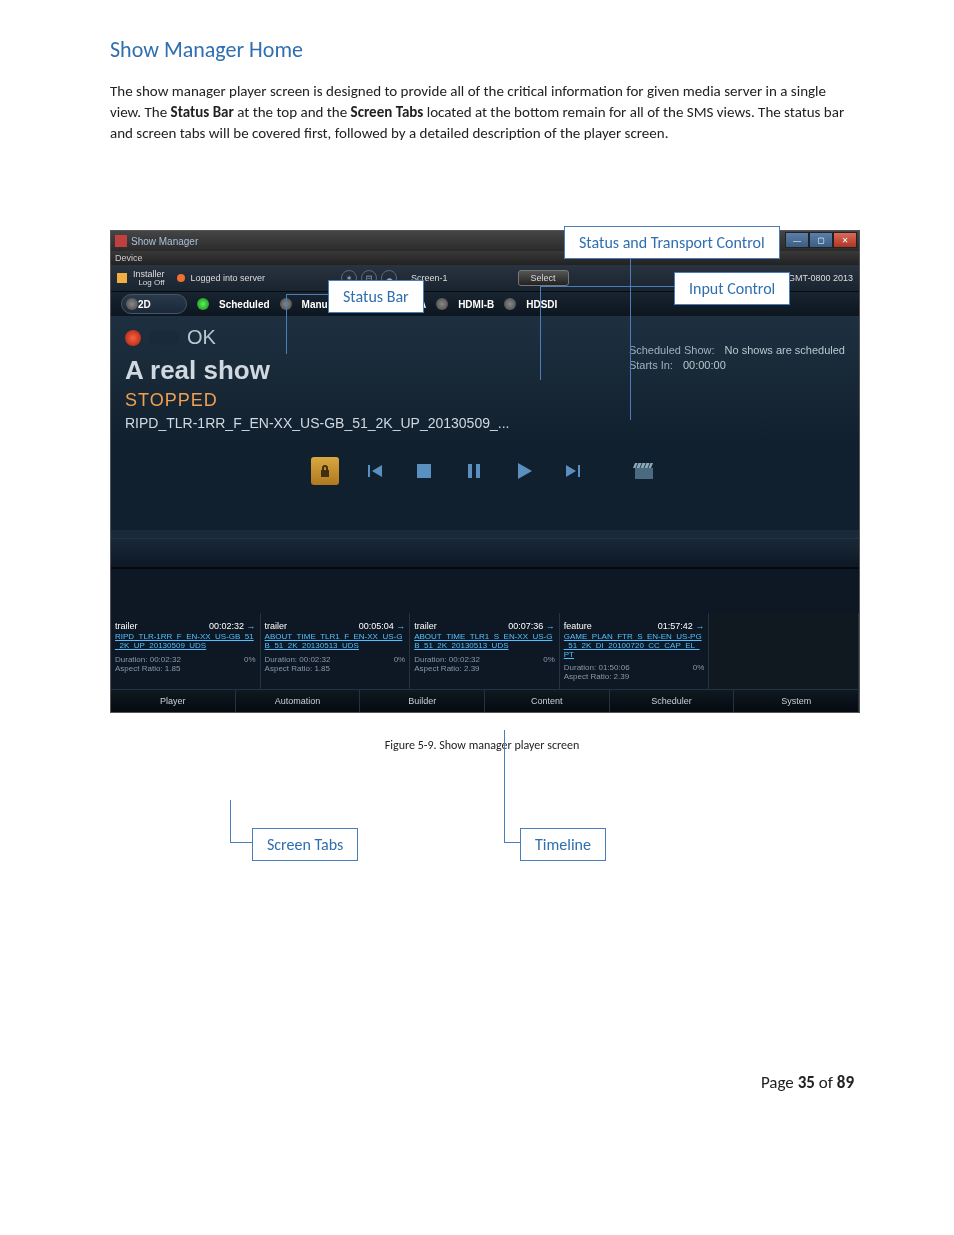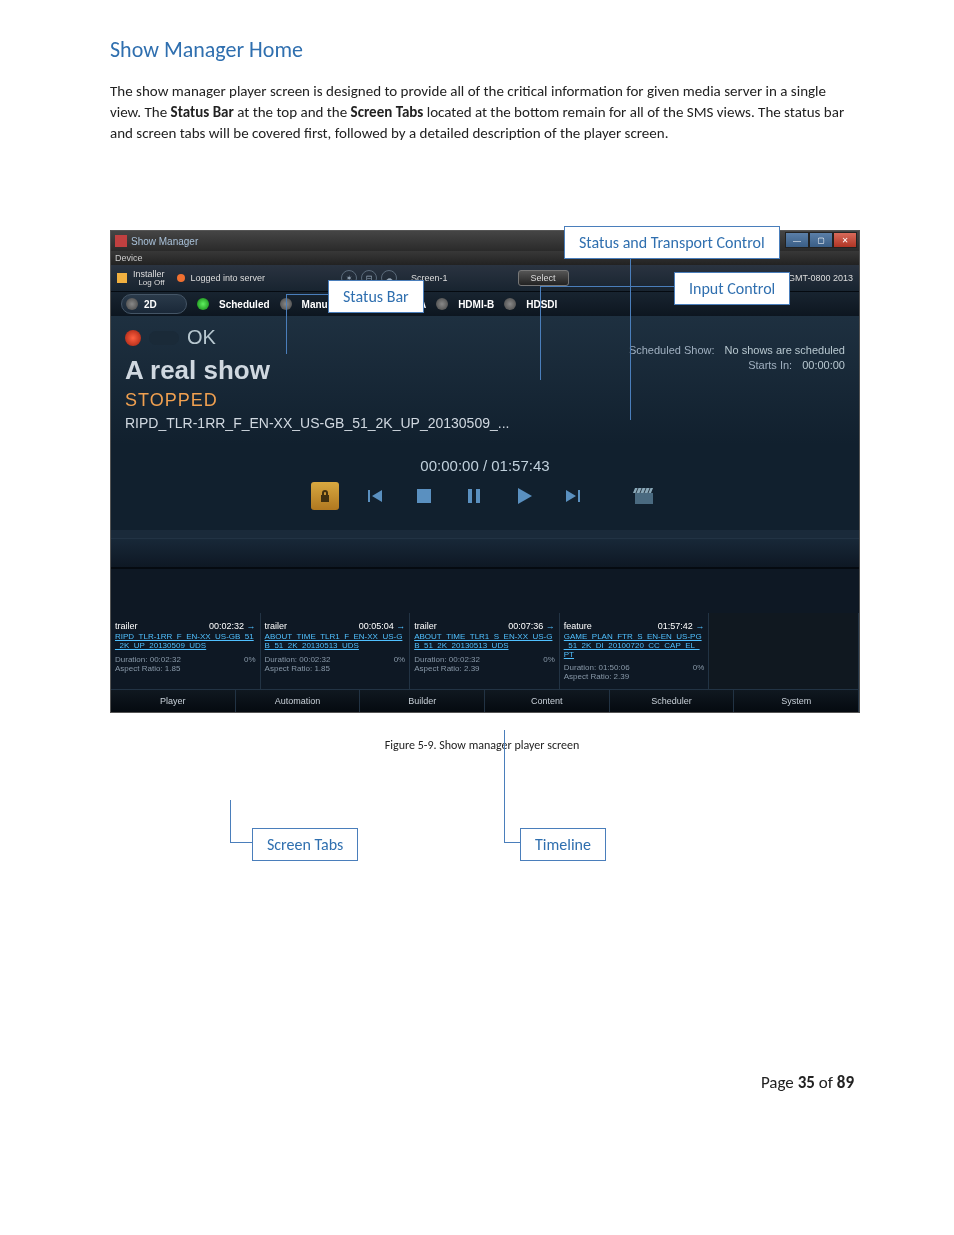--- a/index.html
+++ b/index.html
@@ -130,21 +130,21 @@
     padding: 0 10px;
     font-size:10px;
     border-top:1px solid #050A10;
   }
   .mode-2d {
     background: linear-gradient(#2A3A4A,#1A2838);
     border:1px solid #445566;
     border-radius: 12px;
     width: 60px; height:18px;
     display:flex; align-items:center;
-    padding-left:4px; gap:6px;
+    padding-left:4px; gap:0;
   }
   .dot {
     width:12px; height:12px; border-radius:50%;
   }
   .dot-gray { background: radial-gradient(#888,#444); }
   .dot-green { background: radial-gradient(#60F060,#108010); }
   .dot-red  { background: radial-gradient(#FF6040,#A02010); }
   .mode-label { font-weight:700; }
   .main-area {
     padding: 10px 14px 4px;
@@ -160,21 +160,21 @@
   }
   .ok-text { font-size:20px; color:#B8C8D0; }
   .show-name { font-size:26px; color:#D0D8E0; font-weight:700; margin: 2px 0 4px;}
   .stopped { color:#F0A050; font-size:18px; letter-spacing:1px; margin-bottom:4px;}
   .clip-name { font-size:14px; color:#D0D8E0; }
   .sched-box {
     position:absolute; right:14px; top: 112px;
     font-size:11px; color:#B8C8D0; text-align:right;
     line-height:1.4;
   }
-  .sched-box .row { display:flex; gap:10px; justify-content:flex-end;margin-left:11px;}
+  .sched-box .row { display:flex; gap:10px; justify-content:flex-start;margin-left:11px;}
   .sched-box .lbl { color:#A0B0C0;}
   .transport {
     text-align:center;
     padding-top: 26px;
   }
   .time-text { font-size:15px; color:#C0D0DC; margin-bottom:8px;}
   .t-btns { display:flex; justify-content:center; gap:20px; align-items:center;}
   .t-btn {
     width:30px; height:28px;
     display:flex; align-items:center; justify-content:center;
@@ -337,21 +337,20 @@
             <span class="lbl">Scheduled Show:</span>
             <span>No shows are scheduled</span>
           </div>
           <div class="row">
             <span class="lbl">Starts In:</span>
             <span>00:00:00</span>
           </div>
         </div>
 
         <div class="transport">
-          <div class="time-text">00:00:00 / 01:57:43</div>
           <div class="t-btns">
             <div class="lock-btn">
               <svg width="14" height="14" viewBox="0 0 14 14">
                   <path fill="#403010" d="M4 6V4a3 3 0 016 0v2h1v7H3V6h1zm2 0h2V4a1 1 0 00-2 0v2z"></path>
                 </svg>
             </div>
             <div class="t-btn">
               <svg width="24" height="24" viewBox="0 0 24 24">
                   <path fill="#5A90C0" d="M6 6h2v12H6zM20 6v12l-10-6z"></path>
                 </svg>

